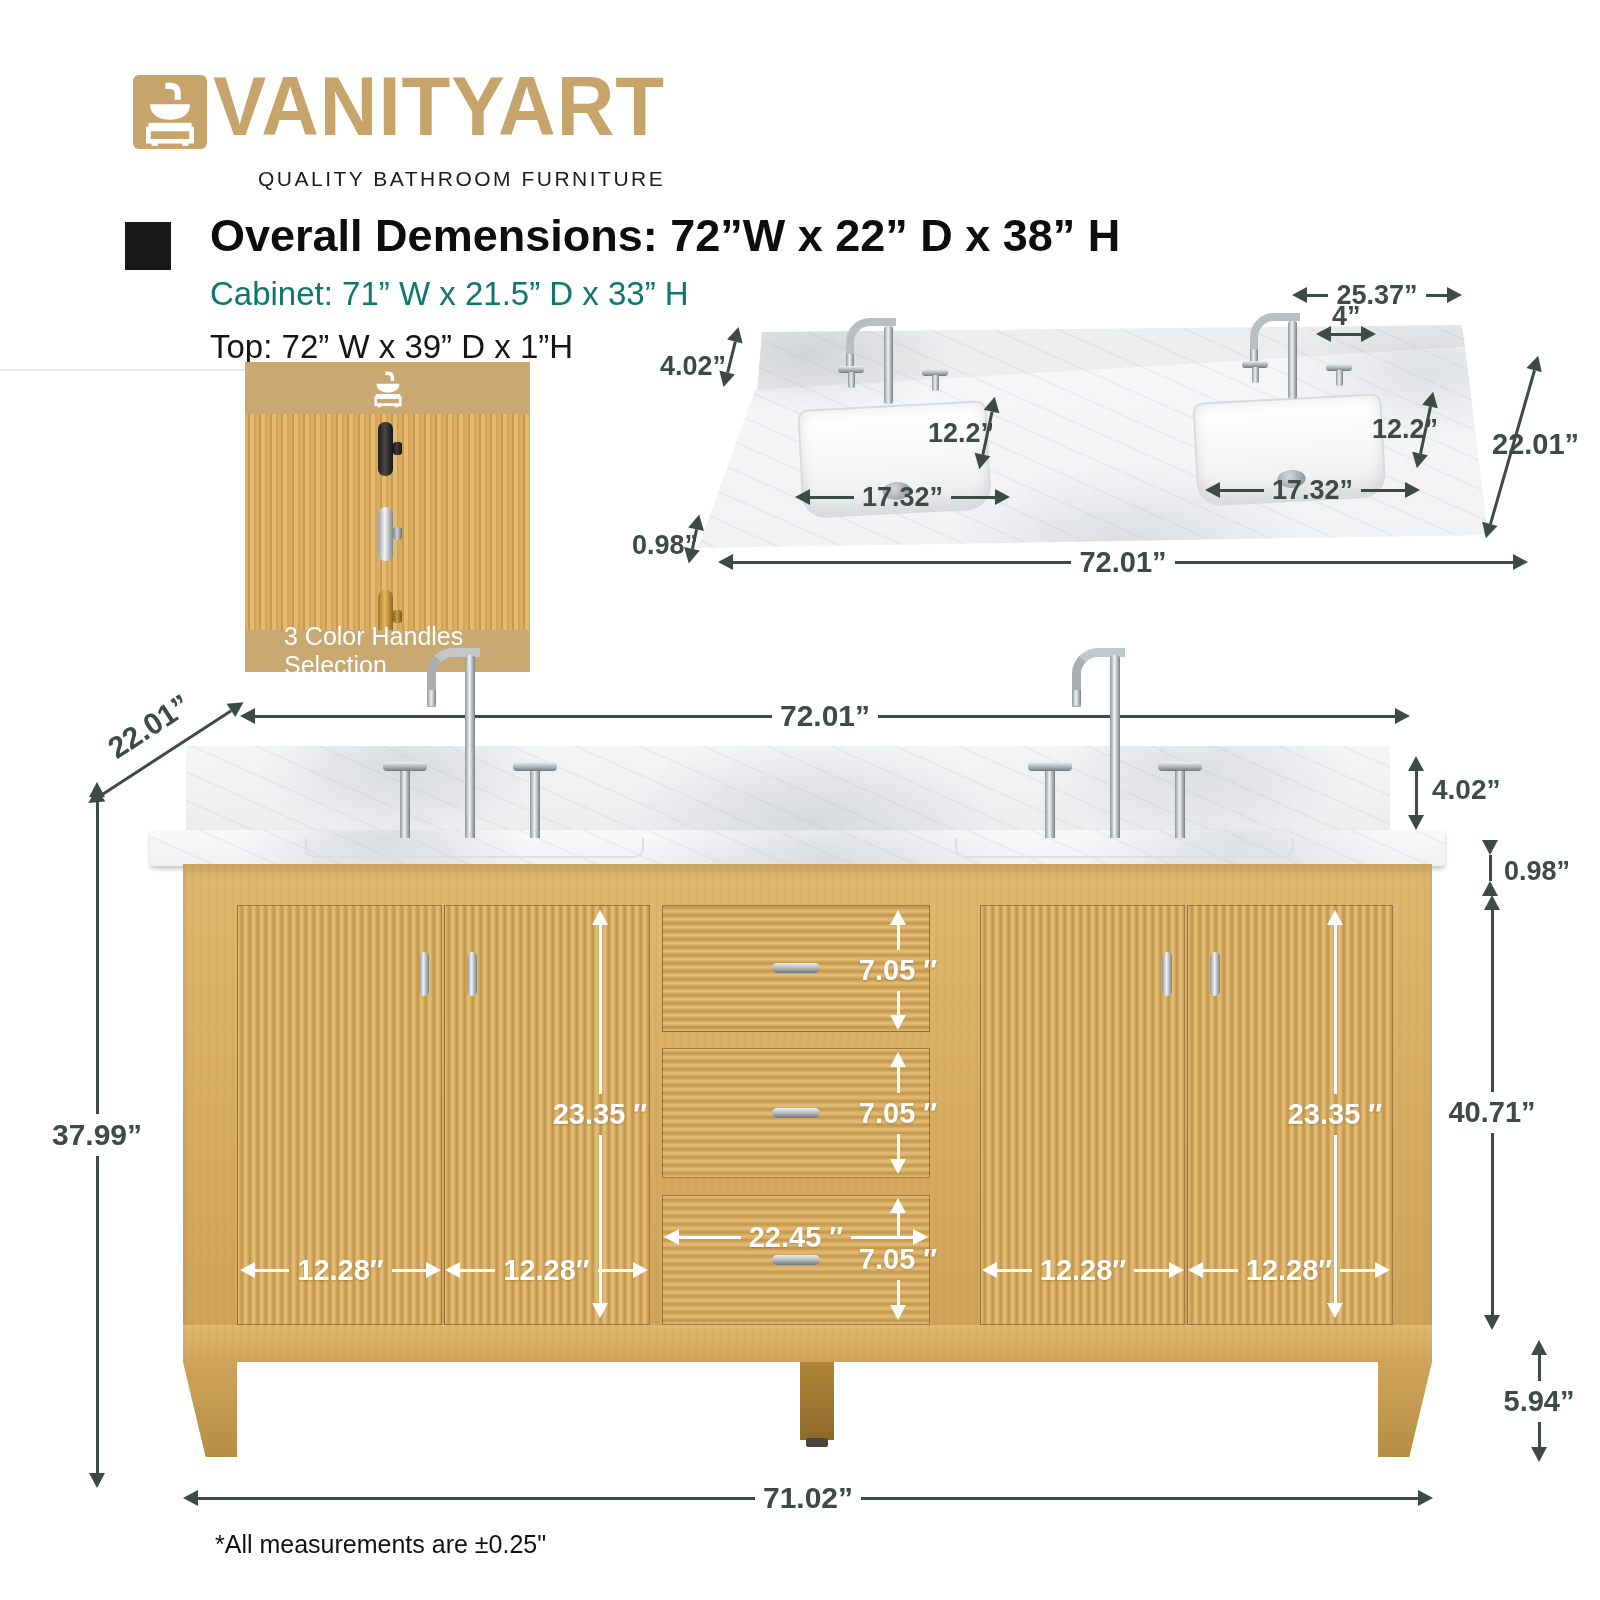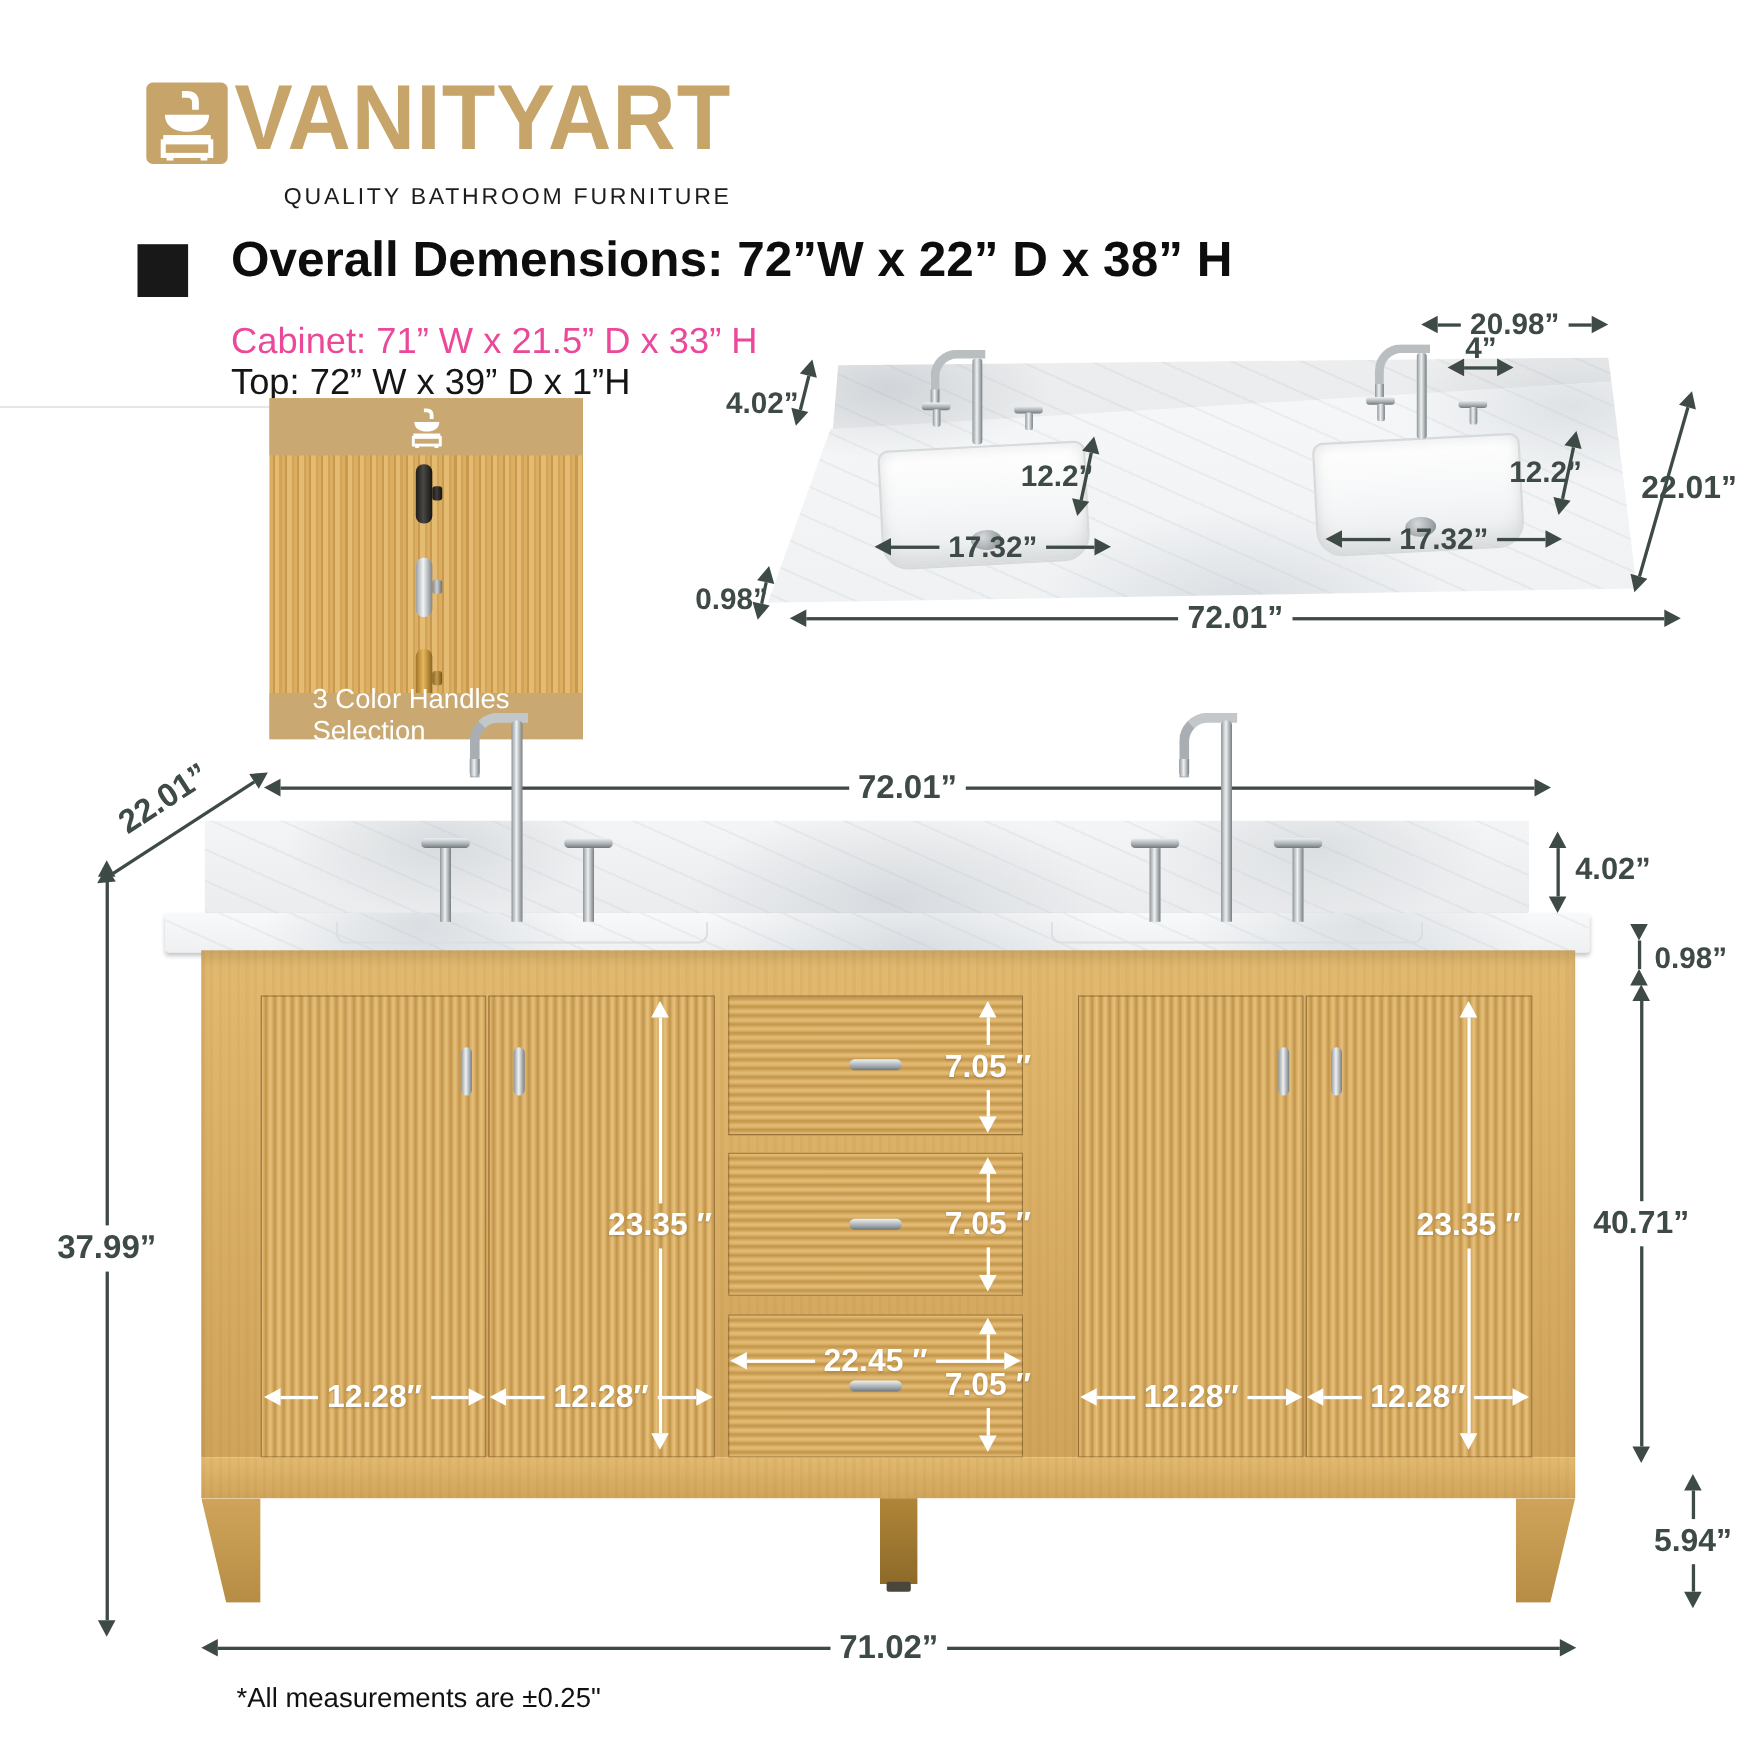--- a/index.html
+++ b/index.html
@@ -60,21 +60,21 @@
     <rect x="10" y="35" width="28" height="8" fill="none" stroke="#fff" stroke-width="3"></rect>
     <rect x="12" y="42" width="4" height="4" fill="#fff"></rect>
     <rect x="32" y="42" width="4" height="4" fill="#fff"></rect>
   </svg>
 </div>
 <div class="lab" style="left:213px;top:64px;font-size:84px;font-weight:bold;color:#c6a46a;letter-spacing:1px;transform:scaleX(.95);transform-origin:left;">VANITYART</div>
 <div class="lab" style="left:258px;top:168px;font-size:21px;letter-spacing:2.5px;color:#1c1c1c;">QUALITY BATHROOM FURNITURE</div>
 
 <div class="abs" style="left:125px;top:222px;width:46px;height:48px;background:#181818;"></div>
 <div class="lab" style="left:210px;top:213px;font-size:45px;font-weight:600;color:#0d0d0d;">Overall Demensions: 72”W x 22” D x 38” H</div>
-<div class="lab" style="left:210px;top:277px;font-size:33px;color:#ec4899;margin-top:16px;">Cabinet: 71” W x 21.5” D x 33” H</div>
+<div class="lab" style="left:210px;top:277px;font-size:33px;color:#0f766e;">Cabinet: 71” W x 21.5” D x 33” H</div>
 <div class="lab" style="left:210px;top:330px;font-size:33px;color:#151515;">Top: 72” W x 39” D x 1”H</div>
 <div class="abs" style="left:0;top:369px;width:490px;height:2px;background:#e6e6e6;"></div>
 
 <div class="abs" style="left:245px;top:362px;width:285px;height:310px;">
   <div class="abs" style="left:0;top:0;right:0;bottom:0;
        background:repeating-linear-gradient(90deg,#dcae62 0 3px,#c89a4f 3px 5px,#e5bb72 5px 9px,#d2a45a 9px 11px);"></div>
   <div class="abs" style="left:0;top:0;width:285px;height:52px;background:#c9a872;display:flex;align-items:center;justify-content:center;">
     <svg viewBox="0 0 48 48" width="42" height="42">
       <path d="M24 5 q7 0 7 7 v4 h-4 v-4 q0-3-3-3 h-3 v-4 z" fill="#fff"></path>
       <path d="M11 19 h26 c0 7-6 10-13 10 s-13-3-13-10 z" fill="#fff"></path>
@@ -121,21 +121,21 @@
     <div class="abs chrome-h" style="left:602px;top:91px;width:26px;height:7px;border-radius:3px;"></div>
     <div class="abs chrome-v" style="left:612px;top:97px;width:7px;height:16px;border-radius:2px;"></div>
     <div class="abs chrome-h" style="left:686px;top:94px;width:26px;height:7px;border-radius:3px;"></div>
     <div class="abs chrome-v" style="left:696px;top:100px;width:7px;height:16px;border-radius:2px;"></div>
   </div>
 </div>
 
 <div class="dim-h dark f27" style="left:1292px;top:277px;width:170px;">
   <span class="ah-l"></span>
     <span class="seg"></span>
-  <span class="lbl">20.98”</span>
+  <span class="lbl">25.37”</span>
   <span class="seg"></span>
     <span class="ah-r"></span>
 </div>
 <div class="lab dark f27" style="left:1332px;top:303px;">4”</div>
 <div class="dim-h dark" style="left:1316px;top:316px;width:60px;">
   <span class="ah-l"></span>
     <span class="seg"></span>
     <span class="ah-r"></span>
 </div>
 <div class="lab dark f27" style="left:660px;top:353px;">4.02”</div>

